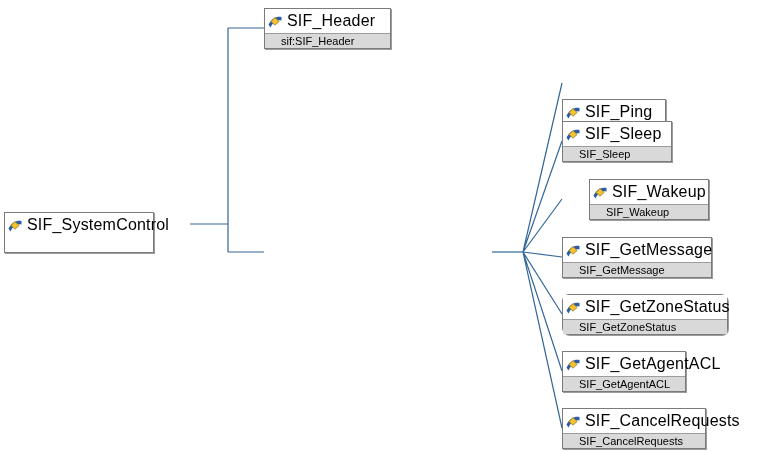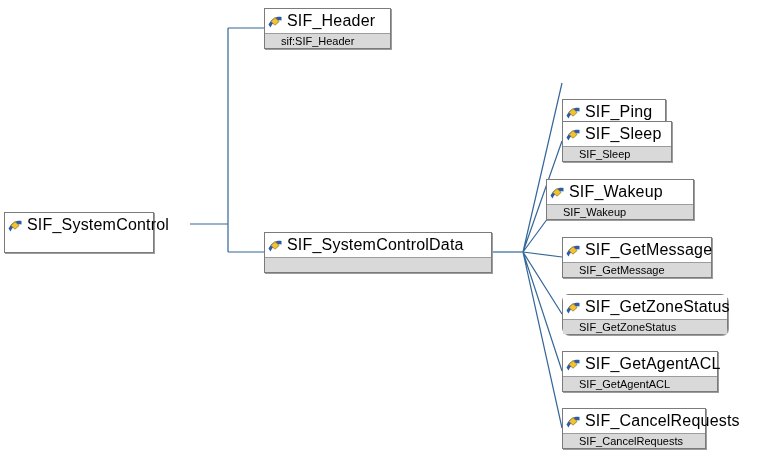--- a/index.html
+++ b/index.html
@@ -93,29 +93,20 @@
   <div class="node" style="left:264px; top:8px; width:127px;">
     <div class="title-row">
       <svg class="icon">
           <use href="#el-icon"></use>
         </svg>
       <span class="label">SIF_Header</span>
     </div>
     <div class="subtitle-row">sif:SIF_Header</div>
   </div>
 
-  <div class="node" style="left:264px; top:232px; width:228px;">
-    <div class="title-row">
-      <svg class="icon">
-          <use href="#el-icon"></use>
-        </svg>
-      <span class="label">SIF_SystemControlData</span>
-    </div>
-    <div class="subtitle-row"></div>
-  </div>
 
   <div class="node" style="left:562px; top:63px; width:104px;margin-top:36px;">
     <div class="title-row">
       <svg class="icon">
           <use href="#el-icon"></use>
         </svg>
       <span class="label">SIF_Ping</span>
     </div>
     <div class="subtitle-row">SIF_Ping</div>
   </div>
@@ -123,21 +114,21 @@
   <div class="node" style="left:562px; top:121px; width:110px;">
     <div class="title-row">
       <svg class="icon">
           <use href="#el-icon"></use>
         </svg>
       <span class="label">SIF_Sleep</span>
     </div>
     <div class="subtitle-row">SIF_Sleep</div>
   </div>
 
-  <div class="node" style="left:546px; top:179px; width:148px;">
+  <div class="node" style="left:589px; top:179px; width:120px;">
     <div class="title-row">
       <svg class="icon">
           <use href="#el-icon"></use>
         </svg>
       <span class="label">SIF_Wakeup</span>
     </div>
     <div class="subtitle-row">SIF_Wakeup</div>
   </div>
 
   <div class="node" style="left:562px; top:237px; width:150px;">
@@ -153,21 +144,21 @@
   <div class="node" style="left:562px; top:294px; width:166px;border-radius:7px;">
     <div class="title-row">
       <svg class="icon">
           <use href="#el-icon"></use>
         </svg>
       <span class="label">SIF_GetZoneStatus</span>
     </div>
     <div class="subtitle-row">SIF_GetZoneStatus</div>
   </div>
 
-  <div class="node" style="left:562px; top:351px; width:156px;">
+  <div class="node" style="left:562px; top:351px; width:124px;">
     <div class="title-row">
       <svg class="icon">
           <use href="#el-icon"></use>
         </svg>
       <span class="label">SIF_GetAgentACL</span>
     </div>
     <div class="subtitle-row">SIF_GetAgentACL</div>
   </div>
 
   <div class="node" style="left:562px; top:408px; width:144px;">

